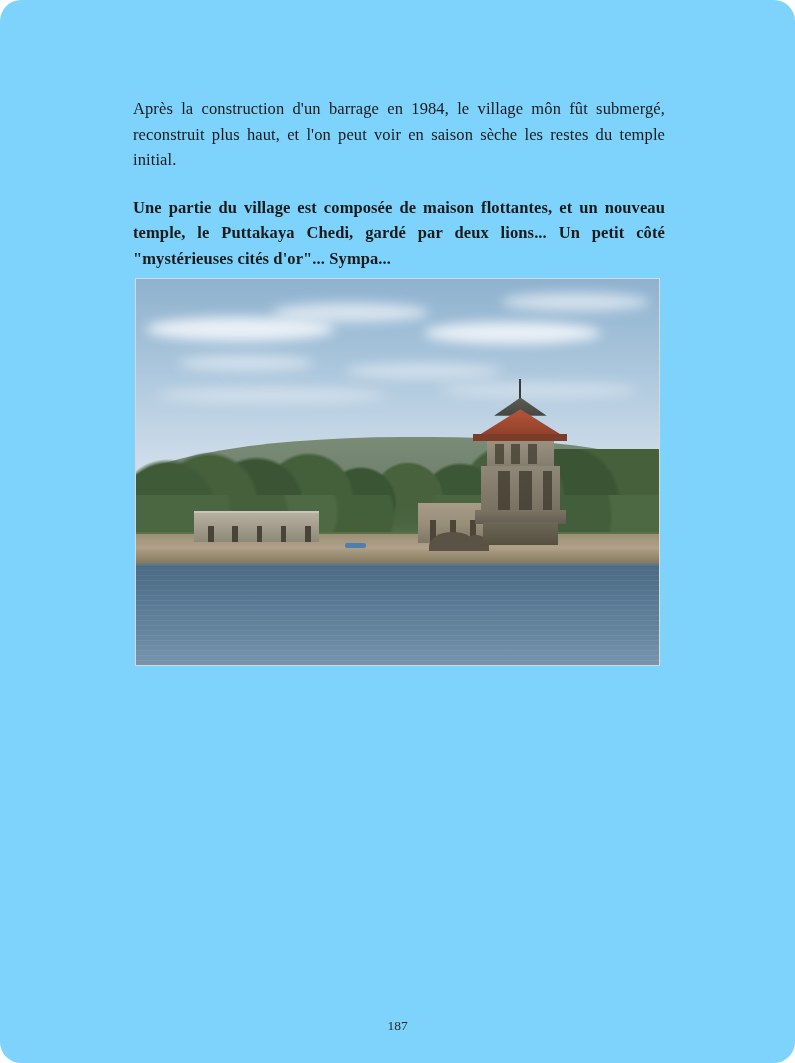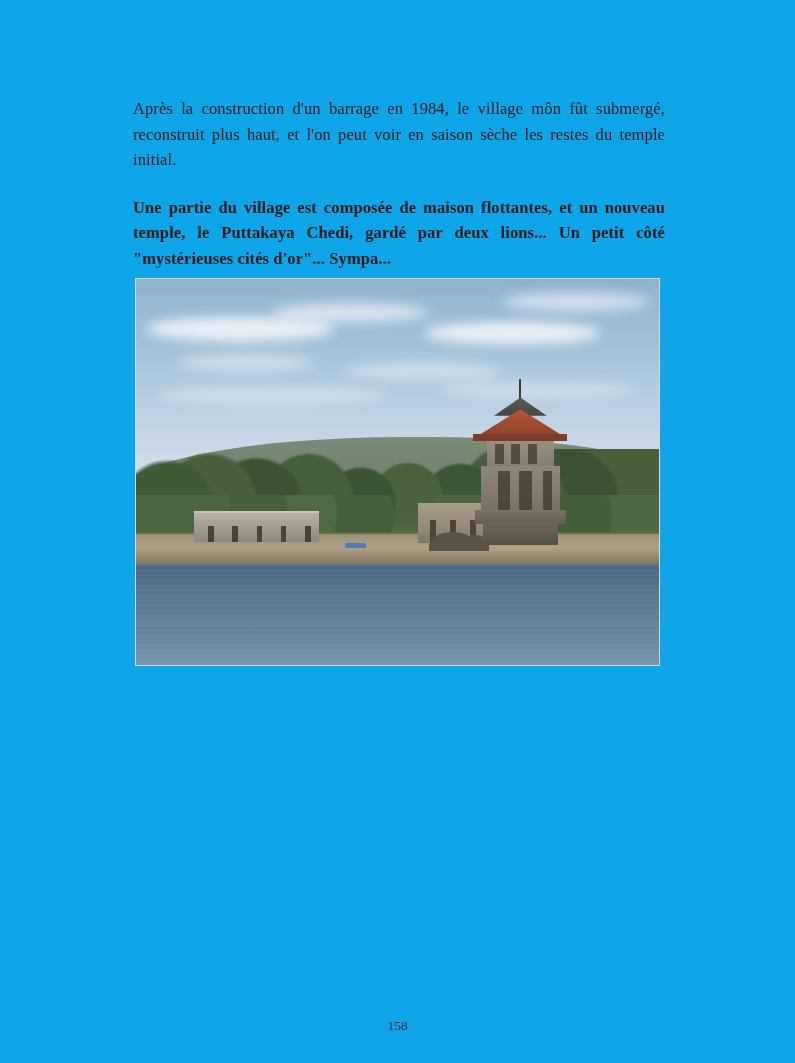--- a/index.html
+++ b/index.html
@@ -11,21 +11,22 @@
     width: 795px;
     height: 1063px;
     position: relative;
     font-family: "Liberation Serif", serif;
     color: #1a1a1a;
     overflow: hidden;
   }
   .page {
     position: absolute;
     inset: 0;
-    background: #0ea5e9;
+    background: #7dd3fc;
+    border-radius: 21px;
   }
   .content {
     position: absolute;
     left: 133px;
     top: 96px;
     width: 532px;
   }
   p.para {
     margin: 0 0 22px 0;
     font-size: 16.5px;
@@ -410,14 +411,14 @@
         <div class="body-lower"></div>
         <div class="plinth"></div>
         <div class="tower-base"></div>
       </div>
 
       <div class="water-edge"></div>
       <div class="water"></div>
     </div>
   </div>
 
-  <div class="page-number">158</div>
+  <div class="page-number">187</div>
 </div>
 
 </body></html>

